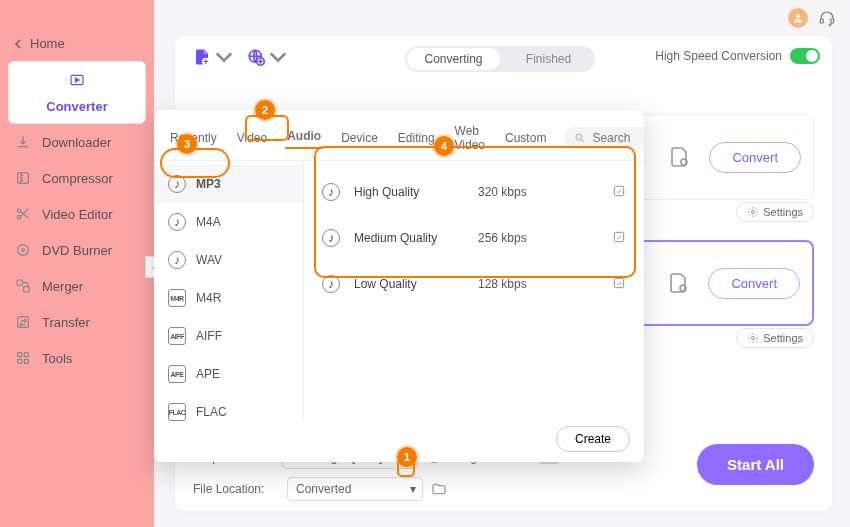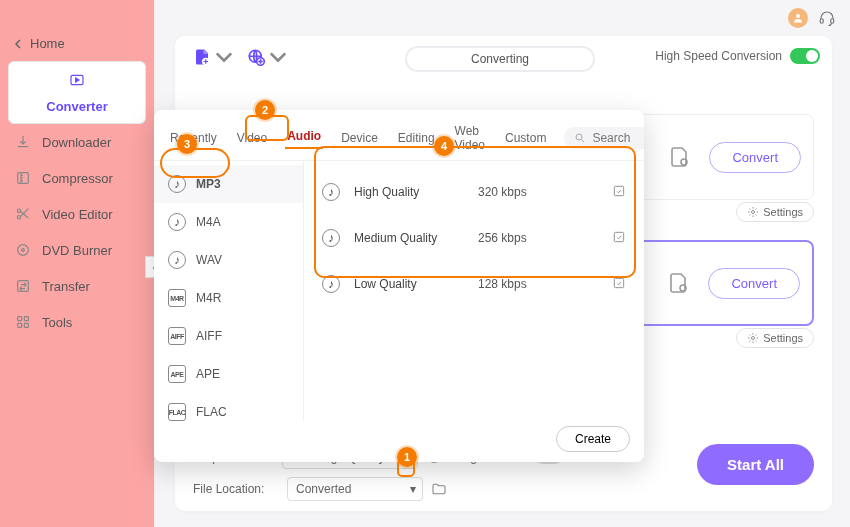--- a/index.html
+++ b/index.html
@@ -56,21 +56,21 @@
   .bb-caret{ position:absolute; right:6px; top:50%; transform:translateY(-50%); pointer-events:none;}
   .bb-icon{ width:16px; height:16px; color:#888; cursor:pointer;}
   .start-all{ position:absolute; right:18px; bottom:26px; background:#8f6bff; color:#fff; border:none; padding:12px 30px; border-radius:22px; font-size:15px; font-weight:600; cursor:pointer;}
   .merge-toggle{ width:26px; height:14px; background:#ddd; border-radius:7px; position:relative; cursor:pointer;}
   .merge-toggle::after{content:"";position:absolute;left:2px;top:2px;width:10px;height:10px;background:#fff;border-radius:50%;}
 
   
   .popover{ position:absolute; left:154px; top:110px; width:490px; height:352px; background:#fff; border-radius:8px; box-shadow:0 8px 28px rgba(0,0,0,0.18); overflow:hidden; z-index:20;}
   .pop-tabs{ display:flex; align-items:center; gap:16px; padding:12px 14px 6px 14px; font-size:12px; color:#666; border-bottom:1px solid #f0f0f0;}
   .pop-tab{ cursor:pointer; padding:2px 2px;}
-  .pop-tab.active{ color:#b91c1c; font-weight:600; border-bottom:2px solid #f57c00; padding-bottom:4px;}
+  .pop-tab.active{ color:#737373; font-weight:600; border-bottom:2px solid #f57c00; padding-bottom:4px;}
   .pop-search{ margin-left:auto; background:#f4f4f6; border-radius:12px; padding:4px 10px; display:flex; align-items:center; gap:6px; color:#999; width:110px;}
   .pop-search input{ border:none; background:transparent; outline:none; width:70px; font-size:12px;}
   .pop-body{ display:flex; height:260px;}
   .fmt-list{ width:150px; border-right:1px solid #f0f0f0; overflow-y:auto; padding:4px 0;}
   .fmt-item{ display:flex; align-items:center; gap:10px; padding:10px 14px; font-size:12px; color:#555; cursor:pointer;}
   .fmt-item.active{ background:#f7f7f9; font-weight:600;}
   .fmt-icon{ width:18px; height:18px; border:1px solid #888; border-radius:50%; display:flex; align-items:center; justify-content:center;}
   .fmt-icon.sq{ border-radius:3px; font-size:7px; font-weight:700; letter-spacing:-0.5px;}
   .quality-list{ flex:1; padding:8px 0;}
   .q-item{ display:flex; align-items:center; gap:14px; padding:14px 18px; font-size:12px; color:#444; cursor:pointer;}
@@ -166,20 +166,30 @@
         <svg viewBox="0 0 24 24" width="16" height="16" fill="none" stroke="currentColor" stroke-width="1.8">
           <circle cx="12" cy="12" r="8"></circle>
           <circle cx="12" cy="12" r="2"></circle>
         </svg>
       </span>
     <span>DVD Burner</span>
   </div>
   <div class="side-item">
     <span class="sicon">
         <svg viewBox="0 0 24 24" width="16" height="16" fill="none" stroke="currentColor" stroke-width="1.8">
+          <rect x="3" y="3" width="8" height="8" rx="1"></rect>
+          <rect x="13" y="13" width="8" height="8" rx="1"></rect>
+          <path d="M11 7h6a2 2 0 0 1 2 2v4"></path>
+        </svg>
+      </span>
+    <span>Merger</span>
+  </div>
+  <div class="side-item">
+    <span class="sicon">
+        <svg viewBox="0 0 24 24" width="16" height="16" fill="none" stroke="currentColor" stroke-width="1.8">
           <rect x="4" y="4" width="16" height="16" rx="2"></rect>
           <path d="M9 10h8m0 0-3-3m3 3-3 3M15 16H7m0 0 3 3m-3-3 3-3"></path>
         </svg>
       </span>
     <span>Transfer</span>
   </div>
   <div class="side-item">
     <span class="sicon">
         <svg viewBox="0 0 24 24" width="16" height="16" fill="none" stroke="currentColor" stroke-width="1.8">
           <rect x="4" y="4" width="6" height="6" rx="1"></rect>
@@ -282,20 +292,21 @@
             <path d="M3 7a2 2 0 0 1 2-2h4l2 2h8a2 2 0 0 1 2 2v8a2 2 0 0 1-2 2H5a2 2 0 0 1-2-2z"></path>
           </svg>
       </div>
     </div>
   </div>
   <button class="start-all">Start All</button>
 </div>
 
 <div class="seg" style="left:500px;">
   <div class="seg-item active">Converting</div>
+  <div class="seg-item">Finished</div>
 </div>
 <div class="hsc">
   <span>High Speed Conversion</span>
   <div class="toggle"></div>
 </div>
 
 <div class="popover">
   <div class="pop-tabs">
     <span class="pop-tab">Recently</span>
     <span class="pop-tab">Video</span>

